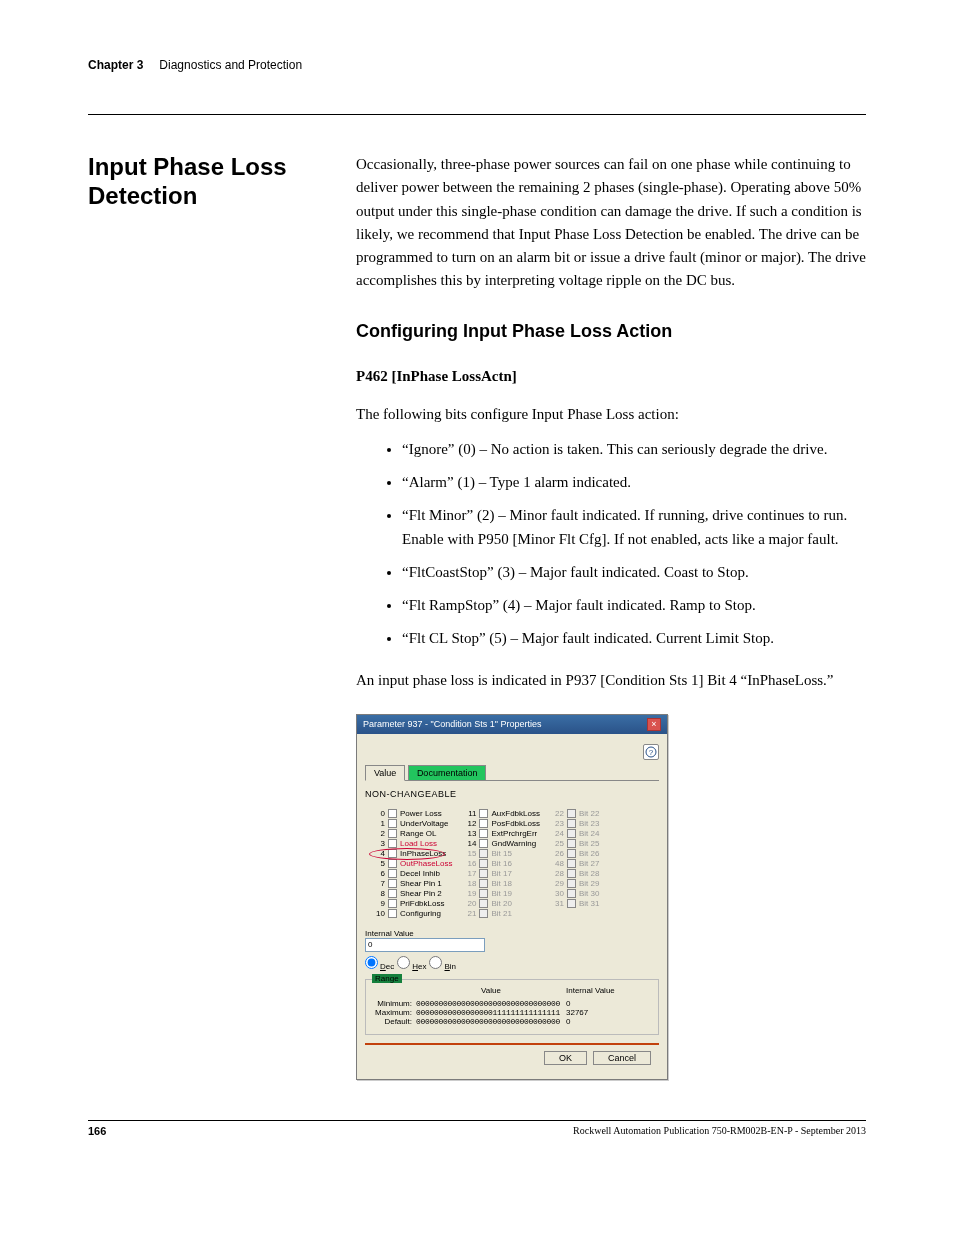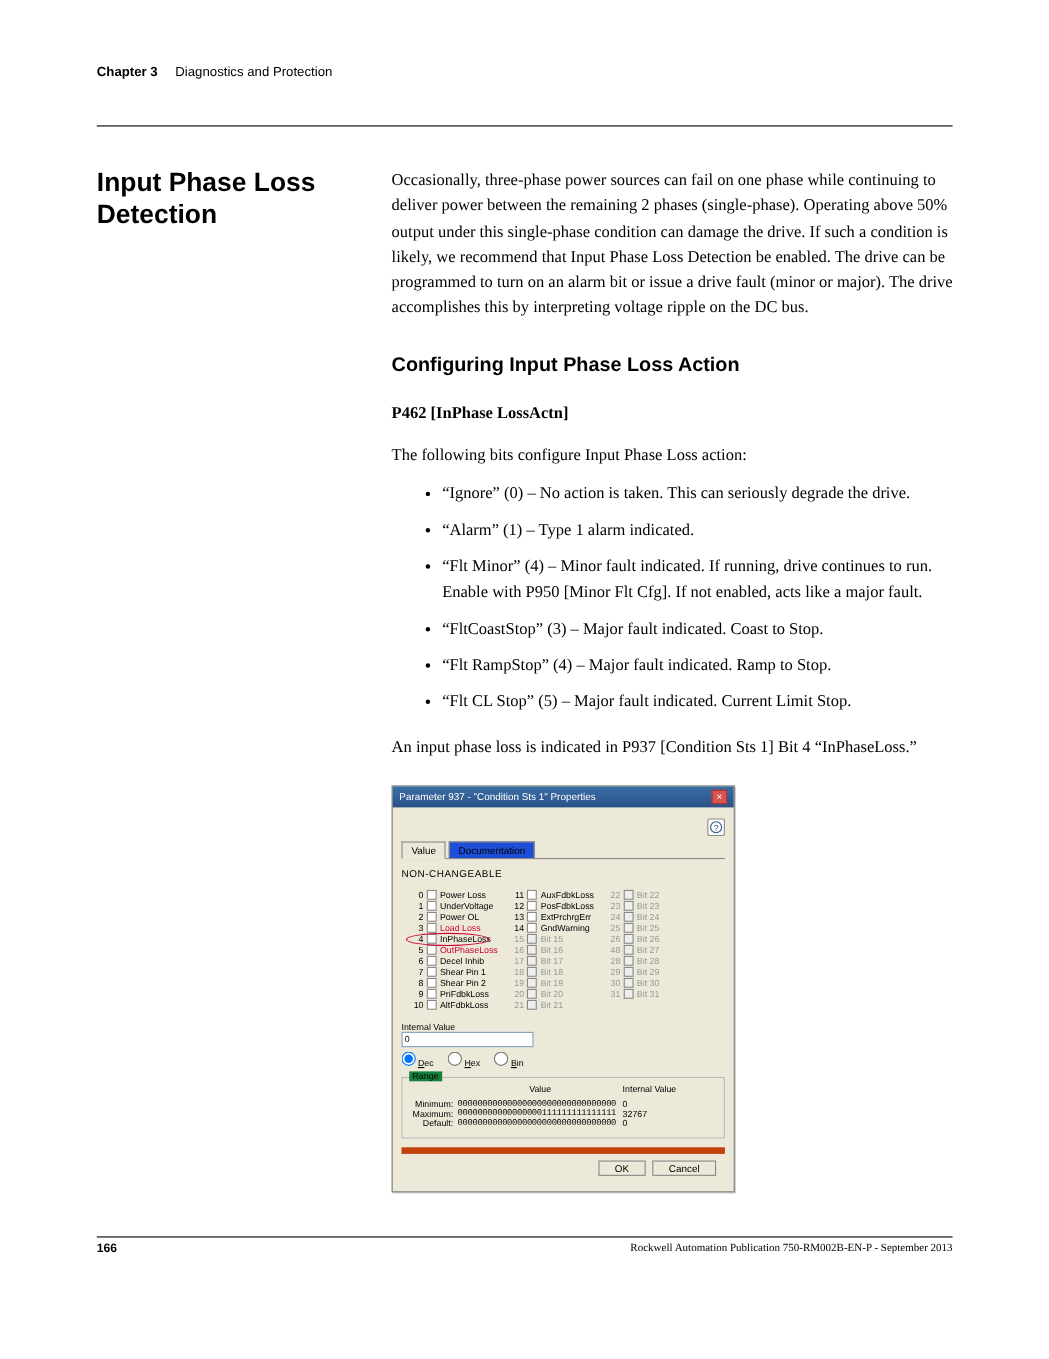--- a/index.html
+++ b/index.html
@@ -18,48 +18,48 @@
   p.param-title { font-weight: bold; font-size: 15px; margin-bottom: 18px; }
   ul.bits { list-style: disc; padding-left: 46px; margin-bottom: 18px; }
   ul.bits li { font-size: 15px; line-height: 1.55; margin-bottom: 10px; }
   
   .dialog { width: 312px; margin-top: 14px; font-family: Tahoma, Arial, sans-serif; font-size: 9px; color: #000; background: #ece9d8; border: 1px solid #7b7b7b; box-shadow: 1px 1px 0 rgba(0,0,0,0.2); }
   .dlg-title { background: linear-gradient(#3a6ea5,#2a5288); color: #fff; padding: 3px 6px; display: flex; justify-content: space-between; align-items: center; font-size: 9px; }
   .dlg-close { width: 14px; height: 13px; background: #d9534f; color: #fff; display: flex; align-items: center; justify-content: center; border: 1px solid #a33; font-size: 9px; line-height: 1; }
   .dlg-body { padding: 10px 8px 8px 8px; }
   .help-icon { float: right; width: 16px; height: 16px; background: #fff; border: 1px solid #888; border-radius: 2px; font-size: 10px; display: flex; align-items: center; justify-content: center; color: #2a5288; margin-bottom: 4px; }
   .tabs { border-bottom: 1px solid #888; margin-bottom: 8px; }
-  .tabs span { display: inline-block; padding: 2px 8px; border: 1px solid #888; border-bottom: none; background: #1d4ed8; position: relative; top: 1px; font-size: 9px; }
+  .tabs span { display: inline-block; padding: 2px 8px; border: 1px solid #888; border-bottom: none; background: #22c55e; position: relative; top: 1px; font-size: 9px; }
   .tabs span.active { background: #ece9d8; border-bottom: 1px solid #ece9d8; }
   .nonchg { font-size: 9px; margin-bottom: 10px; letter-spacing: 0.5px; }
   .bits-grid { display: flex; gap: 12px; margin-bottom: 10px; margin-left: 8px; }
   .bits-col { display: flex; flex-direction: column; gap: 1px; }
   .bit-row { display: flex; align-items: center; gap: 3px; font-size: 8px; white-space: nowrap; }
   .bit-row .num { width: 12px; text-align: right; }
   .bit-row .chk { width: 9px; height: 9px; border: 1px solid #888; background: #fff; display: inline-block; }
   .bit-row.disabled { color: #999; }
   .bit-row.disabled .chk { background: #eee; }
   .bit-row.circled { position: relative; }
   .circle-ellipse { position: absolute; border: 1px solid #c03; border-radius: 50%; pointer-events:none; }
   .internal { margin-top: 4px; }
   .internal label { font-size: 8px; }
   .internal input.iv { width: 120px; height: 14px; border: 1px solid #7b9ebd; font-size: 8px; padding: 0 2px; background: #fff; }
-  .radio-row { margin-top: 4px; font-size: 8px; display: flex; gap: 13px; align-items: center; }
+  .radio-row { margin-top: 4px; font-size: 8px; display: flex; gap: 3px; align-items: center; }
   .radio-row input { margin-right: 2px; }
   .range { border: 1px solid #bbb; padding: 6px 8px 8px 8px; margin-top: 8px; position: relative; }
   .range-legend { position: absolute; top: -6px; left: 6px; background: #15803d; padding: 0 3px; font-size: 8px; }
   .range-row { display: flex; font-size: 8px; }
   .range-row .lbl { width: 42px; text-align: right; padding-right: 4px; }
   .range-row .val { width: 150px; font-family: 'Courier New', monospace; letter-spacing: -0.3px; }
   .range-row .iv { width: 40px; }
   .range-header { display:flex; font-size:8px; margin-bottom:4px; }
   .range-header .col1 { width: 42px; }
   .range-header .col2 { width: 150px; text-align: center; }
   .range-header .col3 { flex:1; }
-  .dlg-buttons { display: flex; justify-content: flex-end; gap: 6px; padding: 6px 8px; border-top: 6px solid #c2410c; margin-top: 8px; }
+  .dlg-buttons { display: flex; justify-content: flex-end; gap: 6px; padding: 6px 8px; border-top: 2px solid #c2410c; margin-top: 8px; }
   .dlg-buttons button { font-size: 9px; padding: 1px 14px; background: #ece9d8; border: 1px solid #888; }
   .hr-bottom { border: none; border-top: 1px solid #000; margin-top: 40px; margin-bottom: 4px; }
   .footer { display: flex; justify-content: space-between; font-size: 11px; gap: 44px; }
   .footer .pg { font-family: Arial, Helvetica, sans-serif; font-weight: bold; }
   .footer .pub { font-size: 10px; }
   .circle4 { left: -4px; top: -1px; width: 76px; height: 12px; }
 </style>
 </head>
 <body>
 <div class="page">
@@ -79,21 +79,21 @@
 
       <h2 class="subsection">Configuring Input Phase Loss Action</h2>
 
       <p class="param-title">P462 [InPhase LossActn]</p>
 
       <p class="body" style="margin-bottom:12px;">The following bits configure Input Phase Loss action:</p>
 
       <ul class="bits">
         <li>“Ignore” (0) – No action is taken. This can seriously degrade the drive.</li>
         <li>“Alarm” (1) – Type 1 alarm indicated.</li>
-        <li>“Flt Minor” (4) – Minor fault indicated. If running, drive continues to run. Enable with P950 [Minor Flt Cfg]. If not enabled, acts like a major fault.</li>
+        <li>“Flt Minor” (2) – Minor fault indicated. If running, drive continues to run. Enable with P950 [Minor Flt Cfg]. If not enabled, acts like a major fault.</li>
         <li>“FltCoastStop” (3) – Major fault indicated. Coast to Stop.</li>
         <li>“Flt RampStop” (4) – Major fault indicated. Ramp to Stop.</li>
         <li>“Flt CL Stop” (5) – Major fault indicated. Current Limit Stop.</li>
       </ul>
 
       <p class="body">An input phase loss is indicated in P937 [Condition Sts 1] Bit 4 “InPhaseLoss.”</p>
 
       <div class="dialog">
         <div class="dlg-title">
           <span>Parameter 937 - "Condition Sts 1" Properties</span>
@@ -121,21 +121,21 @@
                   <span>Power Loss</span>
                 </div>
                 <div class="bit-row">
                   <span class="num">1</span>
                   <span class="chk"></span>
                   <span>UnderVoltage</span>
                 </div>
                 <div class="bit-row">
                   <span class="num">2</span>
                   <span class="chk"></span>
-                  <span>Power OL</span>
+                  <span>Range OL</span>
                 </div>
                 <div class="bit-row">
                   <span class="num">3</span>
                   <span class="chk"></span>
                   <span style="color: rgb(204, 0, 51);">Load Loss</span>
                 </div>
                 <div class="bit-row circled">
                   <span class="num">4</span>
                   <span class="chk"></span>
                   <span>InPhaseLoss</span>
@@ -162,21 +162,21 @@
                   <span>Shear Pin 2</span>
                 </div>
                 <div class="bit-row">
                   <span class="num">9</span>
                   <span class="chk"></span>
                   <span>PriFdbkLoss</span>
                 </div>
                 <div class="bit-row">
                   <span class="num">10</span>
                   <span class="chk"></span>
-                  <span>AltFdbkLoss</span>
+                  <span>Configuring</span>
                 </div>
               </div>
             <div class="bits-col" id="bits-col-2">
                 <div class="bit-row">
                   <span class="num">11</span>
                   <span class="chk"></span>
                   <span>AuxFdbkLoss</span>
                 </div>
                 <div class="bit-row">
                   <span class="num">12</span>

